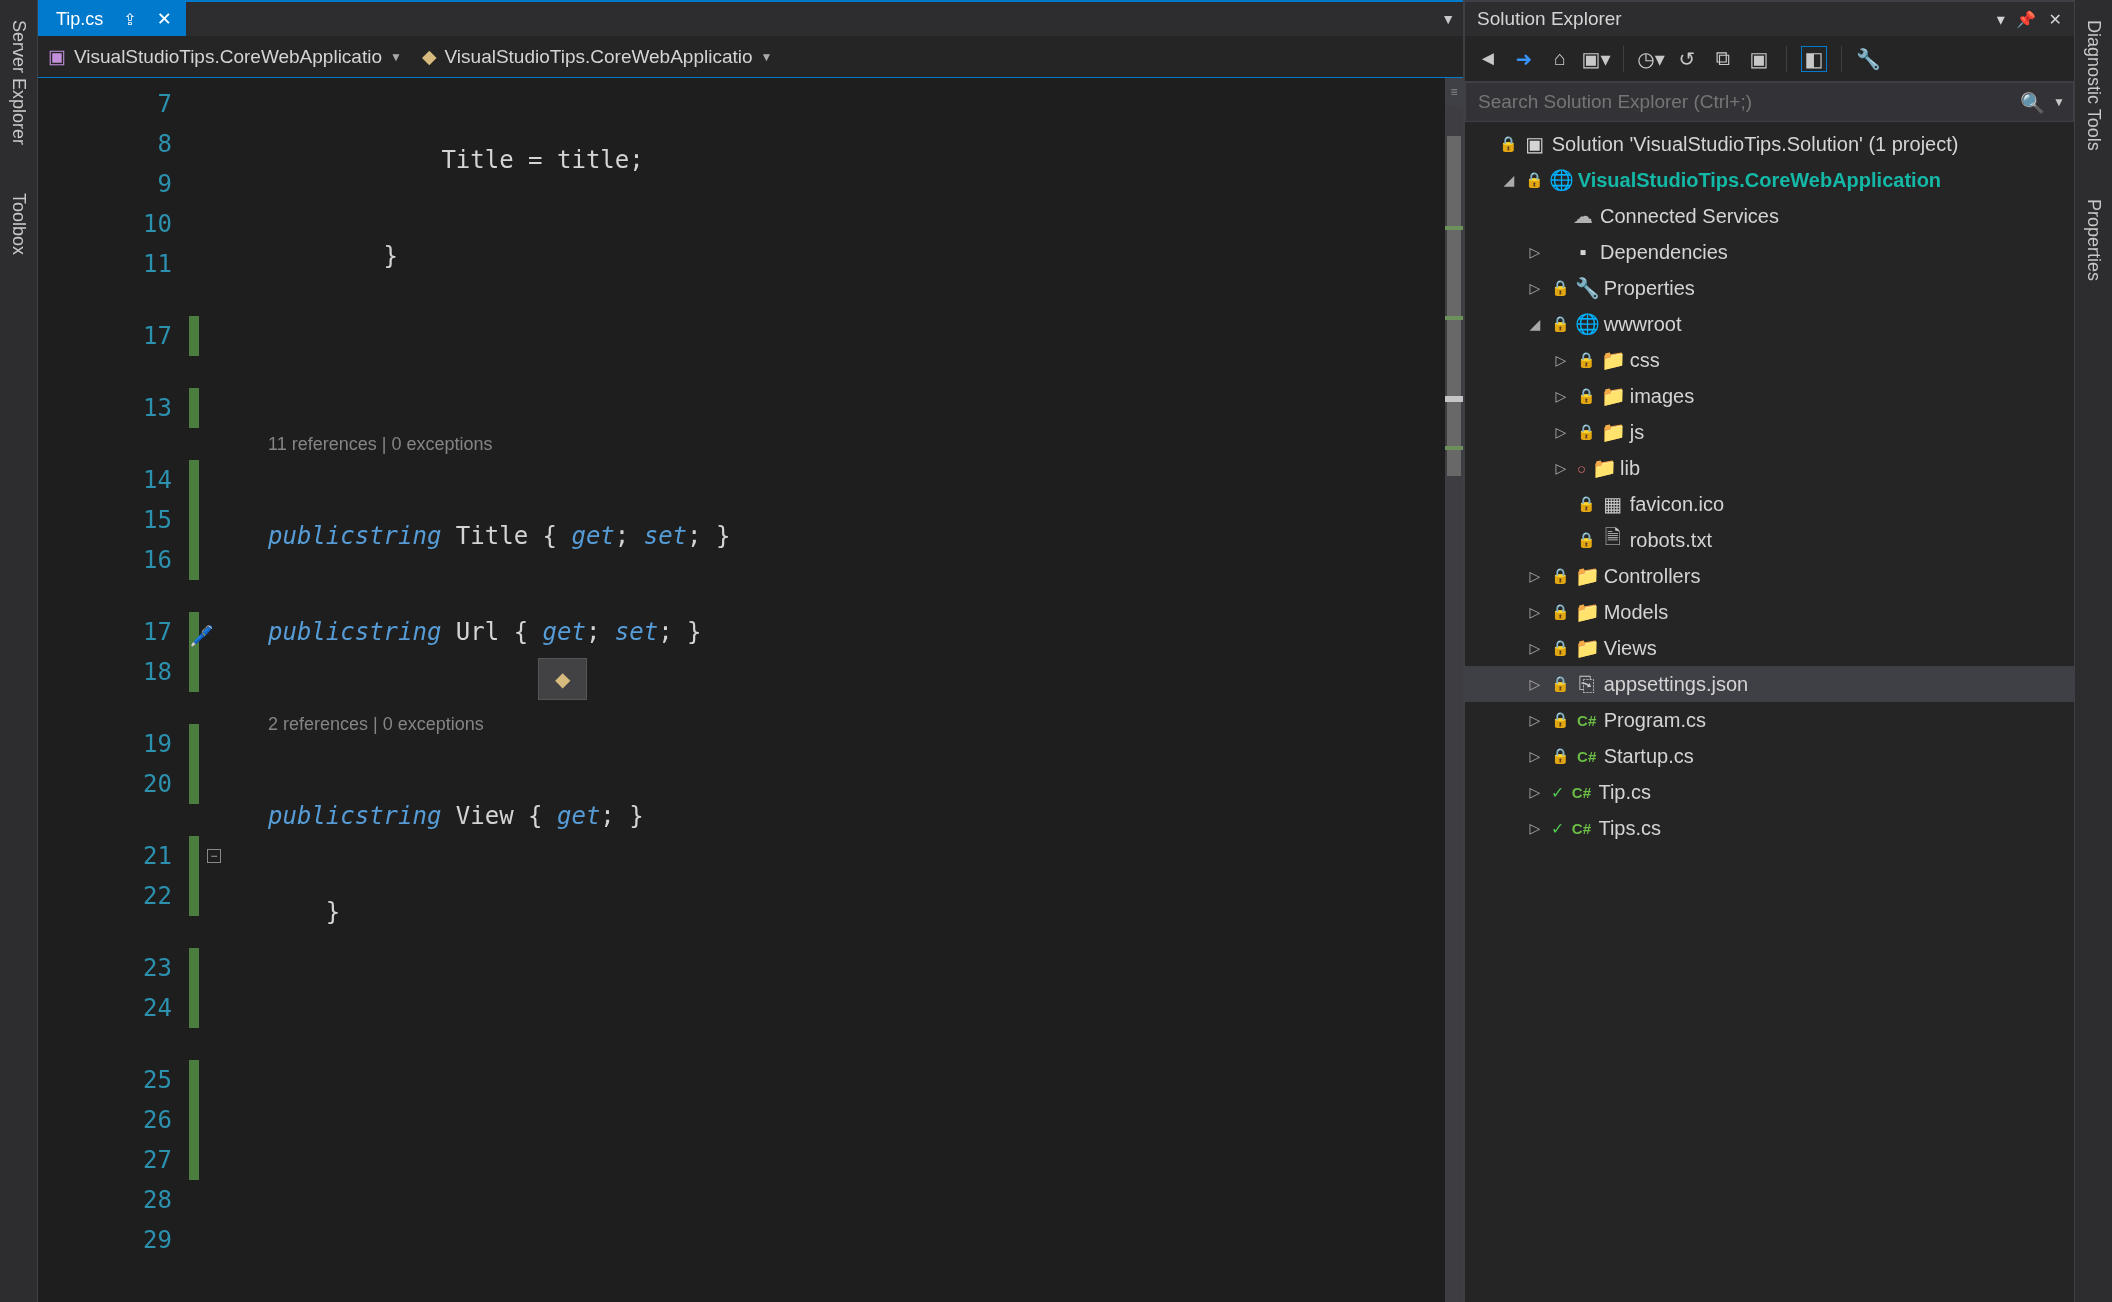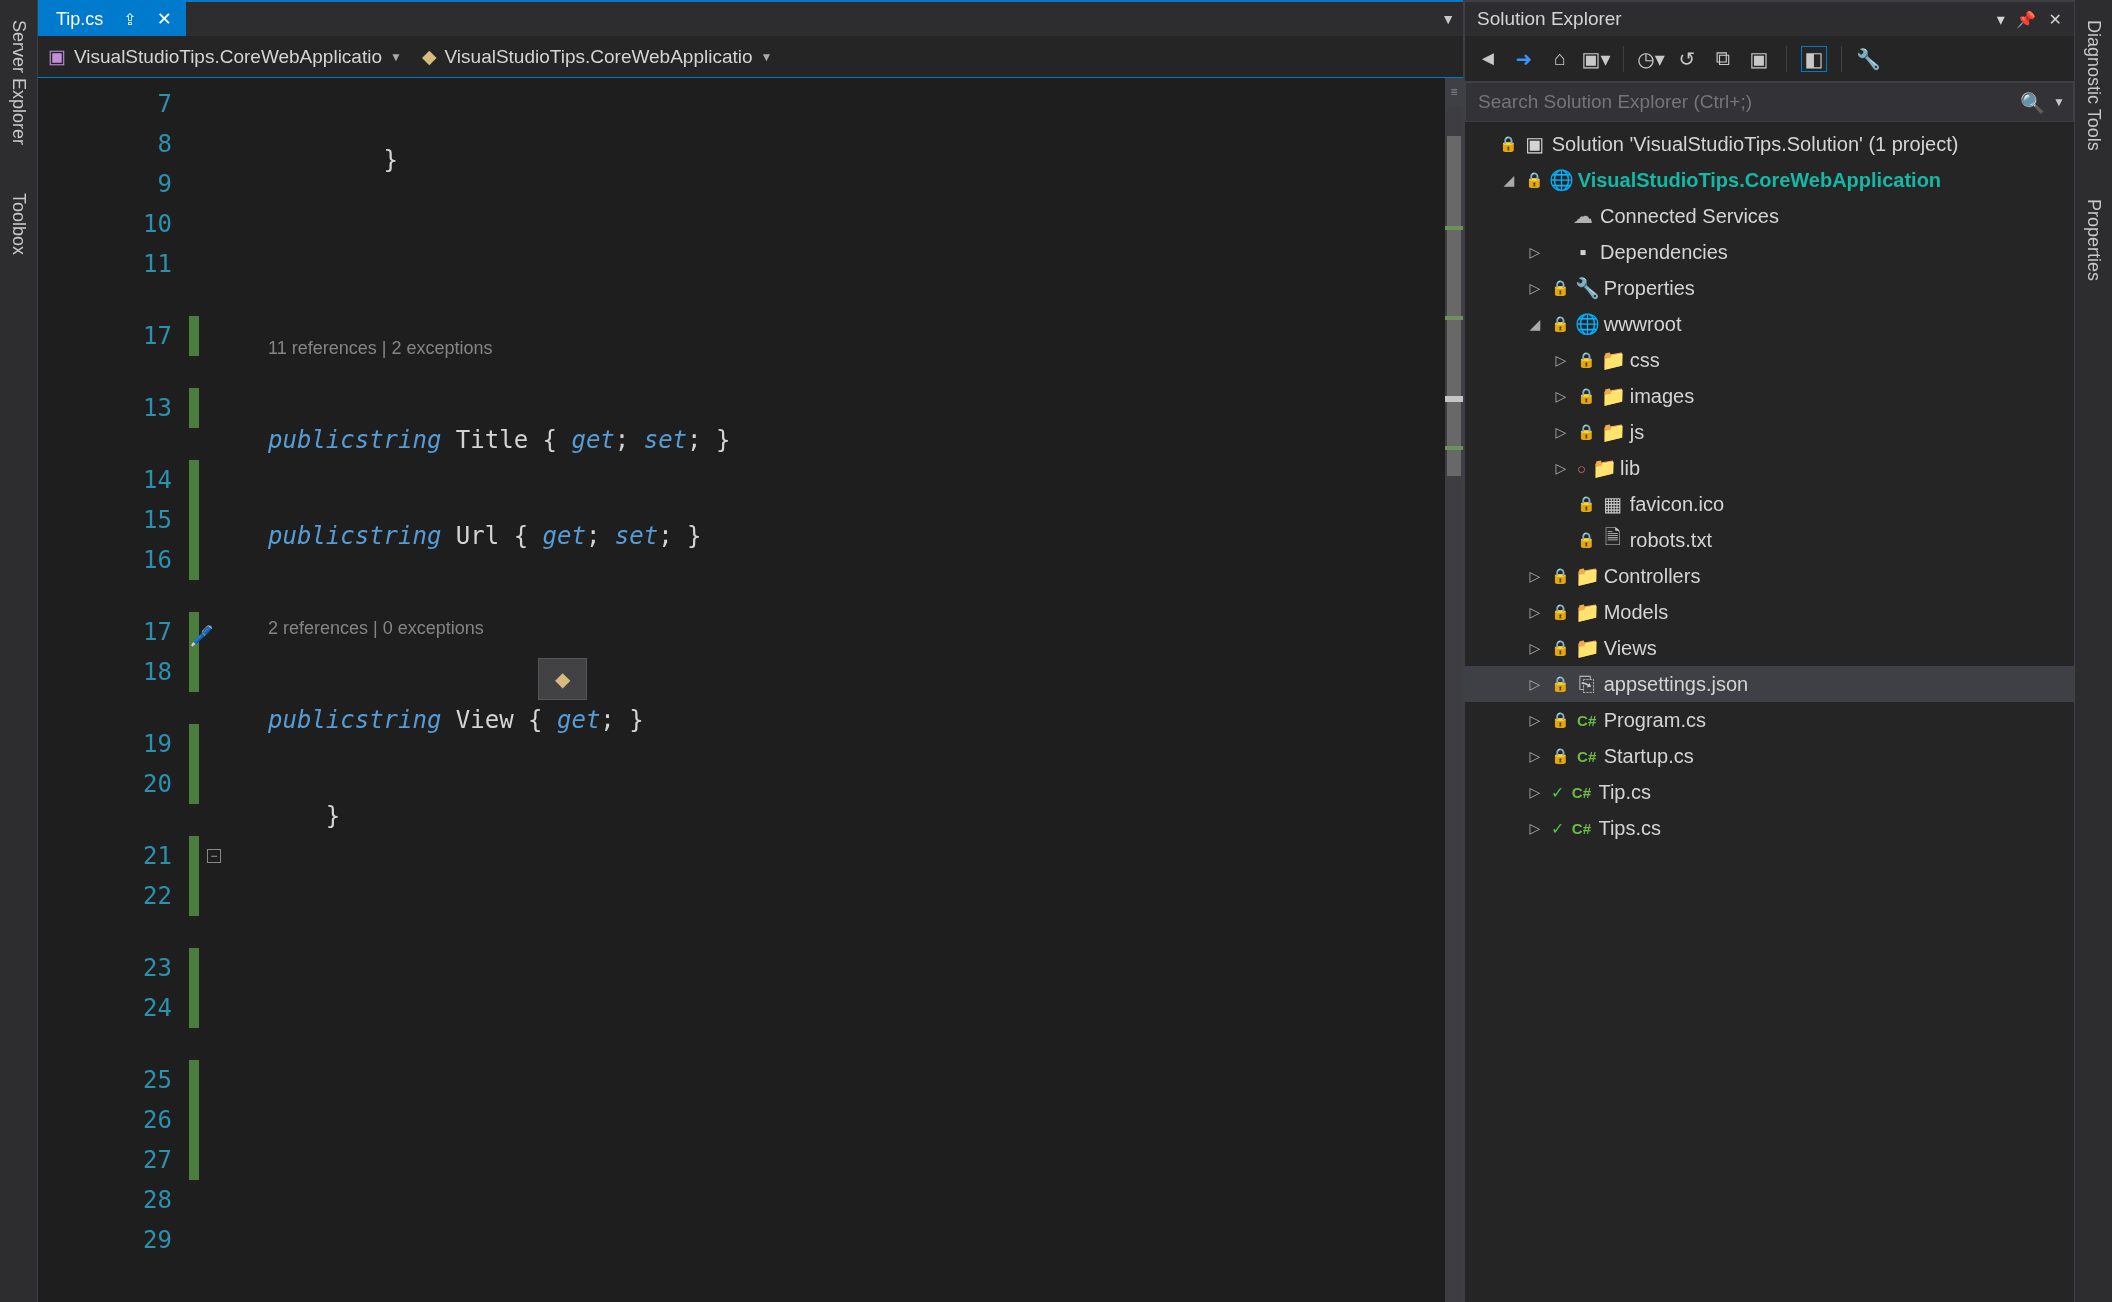--- a/index.html
+++ b/index.html
@@ -328,23 +328,24 @@
           <div style="height:80px"></div>
         <div style="height:32px"></div>
           <div style="height:80px"></div>
         <div style="height:32px"></div>
         <div style="height:40px; display:flex; align-items:center; justify-content:center;">
           <span class="collapse-box">−</span>
         </div>
       </div>
 
       <div class="code">
+        <div class="line">            Title = title;</div>
         <div class="line">        }</div>
         <div class="line"></div>
-        <div class="codelens">        <span>11 references | 2 exceptions</span></div>
+        <div class="codelens">        <span>11 references | 0 exceptions</span></div>
         <div class="line">        <span class="kw">public</span> <span class="kw">string</span><span> Title { </span><span class="kw">get</span><span>; </span><span class="kw">set</span><span>; }</span></div>
         <div class="line">        <span class="kw">public</span> <span class="kw">string</span><span> Url { </span><span class="kw">get</span><span>; </span><span class="kw">set</span><span>; }</span></div>
         <div class="codelens">        <span>2 references | 0 exceptions</span></div>
         <div class="line">        <span class="kw">public</span> <span class="kw">string</span><span> View { </span><span class="kw">get</span><span>; }</span></div>
         <div class="line">    }</div>
         <div class="line"></div>
         
         
         
         

